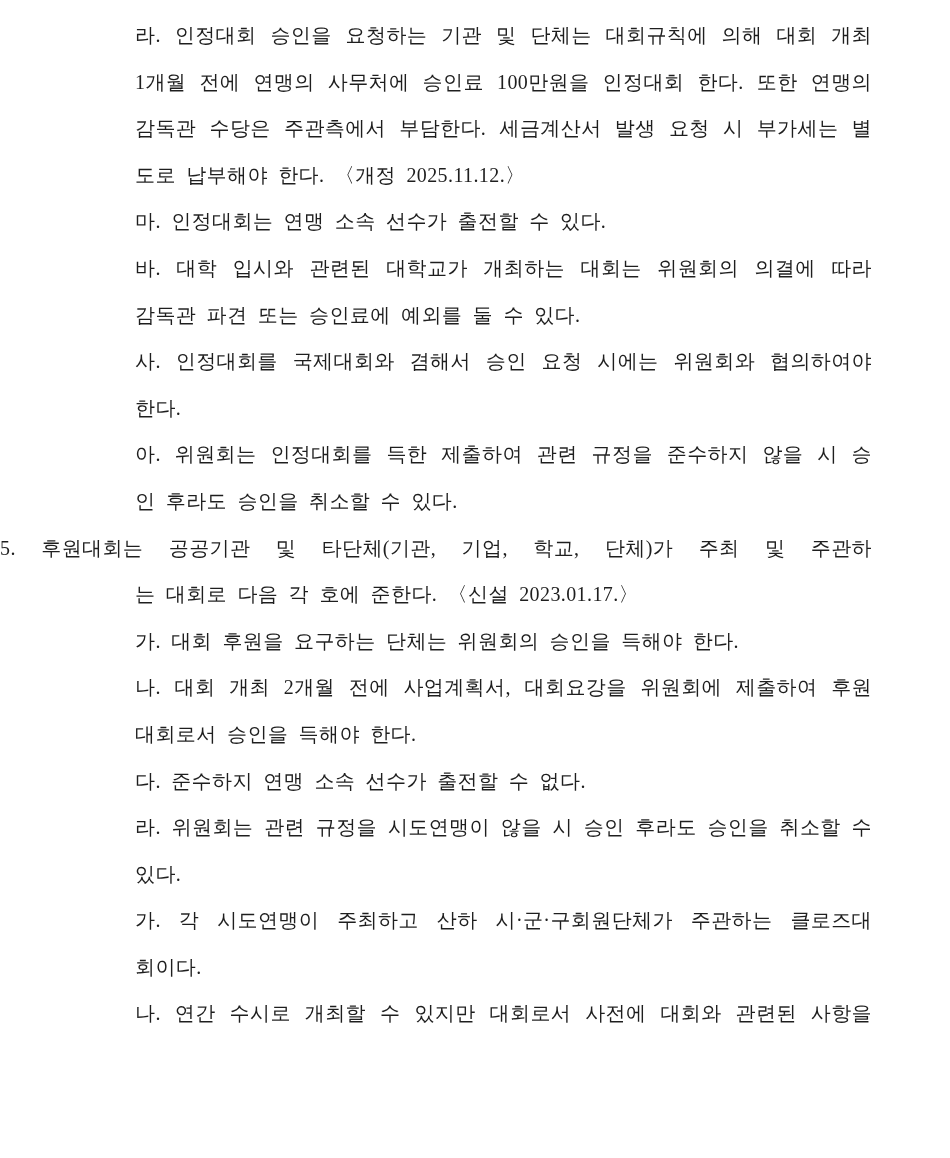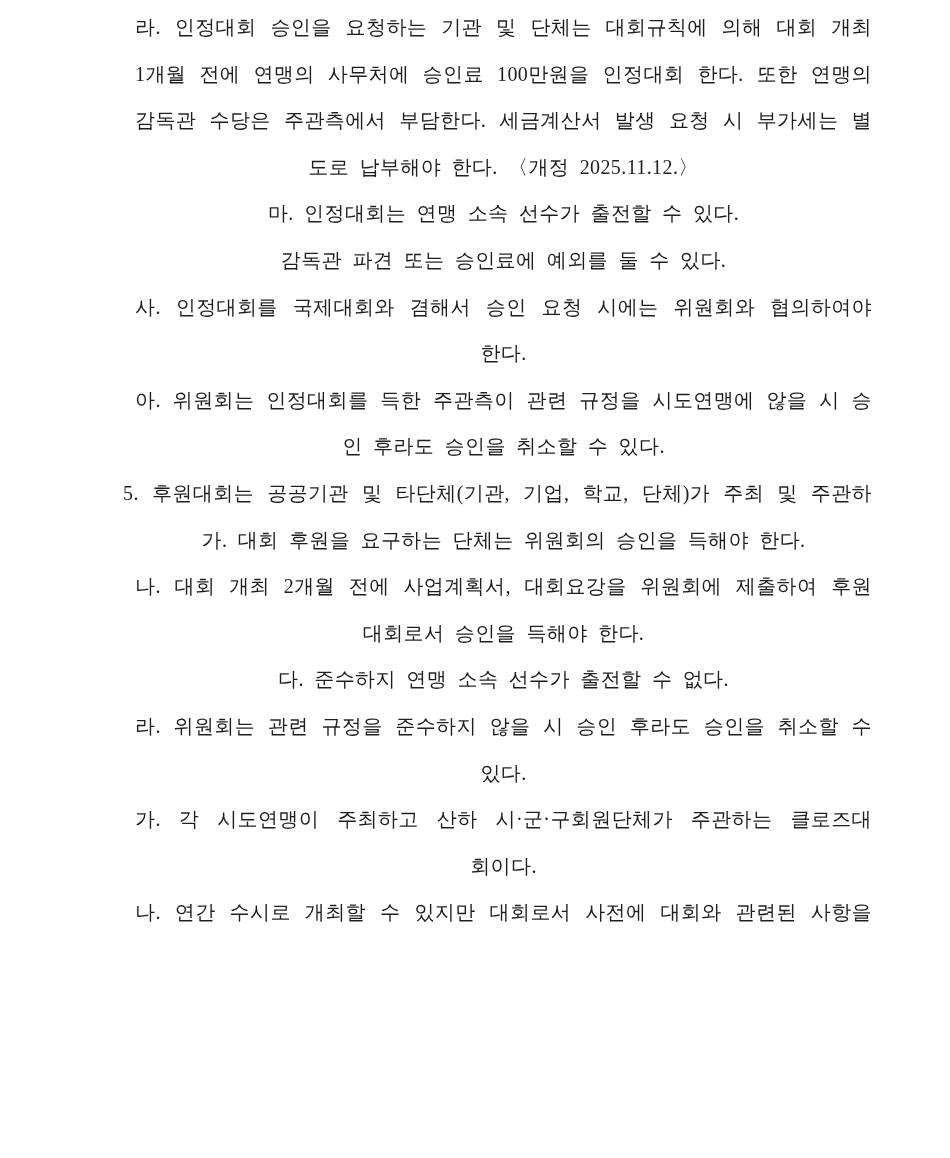--- a/index.html
+++ b/index.html
@@ -9,61 +9,63 @@
   body {
     width: 950px;
     height: 1158px;
     background: #ffffff;
     overflow: hidden;
   }
   .page {
     box-sizing: border-box;
     width: 950px;
     height: 1158px;
-    padding-top: 4px;
+    padding-top: 12px;
     padding-right: 78px;
     background: #ffffff;
   }
   .line {
     font-family: "Liberation Serif", "DejaVu Serif", serif;
     font-size: 20px;
     line-height: 46.6px;
     height: 46.6px;
     color: #1e1e1e;
     word-spacing: 5px;
     letter-spacing: 0.4px;
     white-space: normal;
-    text-align: center;
+    text-align: left;
   }
   .line.justify {
     text-align: justify;
     text-align-last: justify;
   }
   .indent-sub { margin-left: 135px; }
-  .indent-num { margin-left: 123px; }
+  .indent-num { }
 </style>
 </head>
 <body>
 
 <main class="page">
   <div id="lines">
       <div class="line indent-sub justify">라. 인정대회 승인을 요청하는 기관 및 단체는 대회규칙에 의해 대회 개최</div>
       <div class="line indent-sub justify">1개월 전에 연맹의 사무처에 승인료 100만원을 인정대회 한다. 또한 연맹의</div>
       <div class="line indent-sub justify">감독관 수당은 주관측에서 부담한다. 세금계산서 발생 요청 시 부가세는 별</div>
       <div class="line indent-sub">도로 납부해야 한다. 〈개정 2025.11.12.〉</div>
       <div class="line indent-sub">마. 인정대회는 연맹 소속 선수가 출전할 수 있다.</div>
+      <div class="line indent-sub justify">바. 대학 입시와 관련된 대학교가 개최하는 대회는 위원회의 의결에 따라</div>
       <div class="line indent-sub">감독관 파견 또는 승인료에 예외를 둘 수 있다.</div>
       <div class="line indent-sub justify">사. 인정대회를 국제대회와 겸해서 승인 요청 시에는 위원회와 협의하여야</div>
       <div class="line indent-sub">한다.</div>
-      <div class="line indent-sub justify">아. 위원회는 인정대회를 득한 주관측이 관련 규정을 시도연맹에 않을 시 승</div>
+      <div class="line indent-sub justify">아. 위원회는 인정대회를 득한 제출하여 관련 규정을 준수하지 않을 시 승</div>
       <div class="line indent-sub">인 후라도 승인을 취소할 수 있다.</div>
       <div class="line indent-num justify">5. 후원대회는 공공기관 및 타단체(기관, 기업, 학교, 단체)가 주최 및 주관하</div>
+      <div class="line indent-sub">는 대회로 다음 각 호에 준한다. 〈신설 2023.01.17.〉</div>
       <div class="line indent-sub">가. 대회 후원을 요구하는 단체는 위원회의 승인을 득해야 한다.</div>
       <div class="line indent-sub justify">나. 대회 개최 2개월 전에 사업계획서, 대회요강을 위원회에 제출하여 후원</div>
       <div class="line indent-sub">대회로서 승인을 득해야 한다.</div>
       <div class="line indent-sub">다. 준수하지 연맹 소속 선수가 출전할 수 없다.</div>
-      <div class="line indent-sub justify">라. 위원회는 관련 규정을 준수하지 않을 시 승인 후라도 승인을 취소할 수</div>
+      <div class="line indent-sub justify">라. 위원회는 관련 규정을 시도연맹이 않을 시 승인 후라도 승인을 취소할 수</div>
       <div class="line indent-sub">있다.</div>
       <div class="line indent-sub justify">가. 각 시도연맹이 주최하고 산하 시·군·구회원단체가 주관하는 클로즈대</div>
       <div class="line indent-sub">회이다.</div>
       <div class="line indent-sub justify">나. 연간 수시로 개최할 수 있지만 대회로서 사전에 대회와 관련된 사항을</div>
     </div>
 </main>
 
 </body></html>

